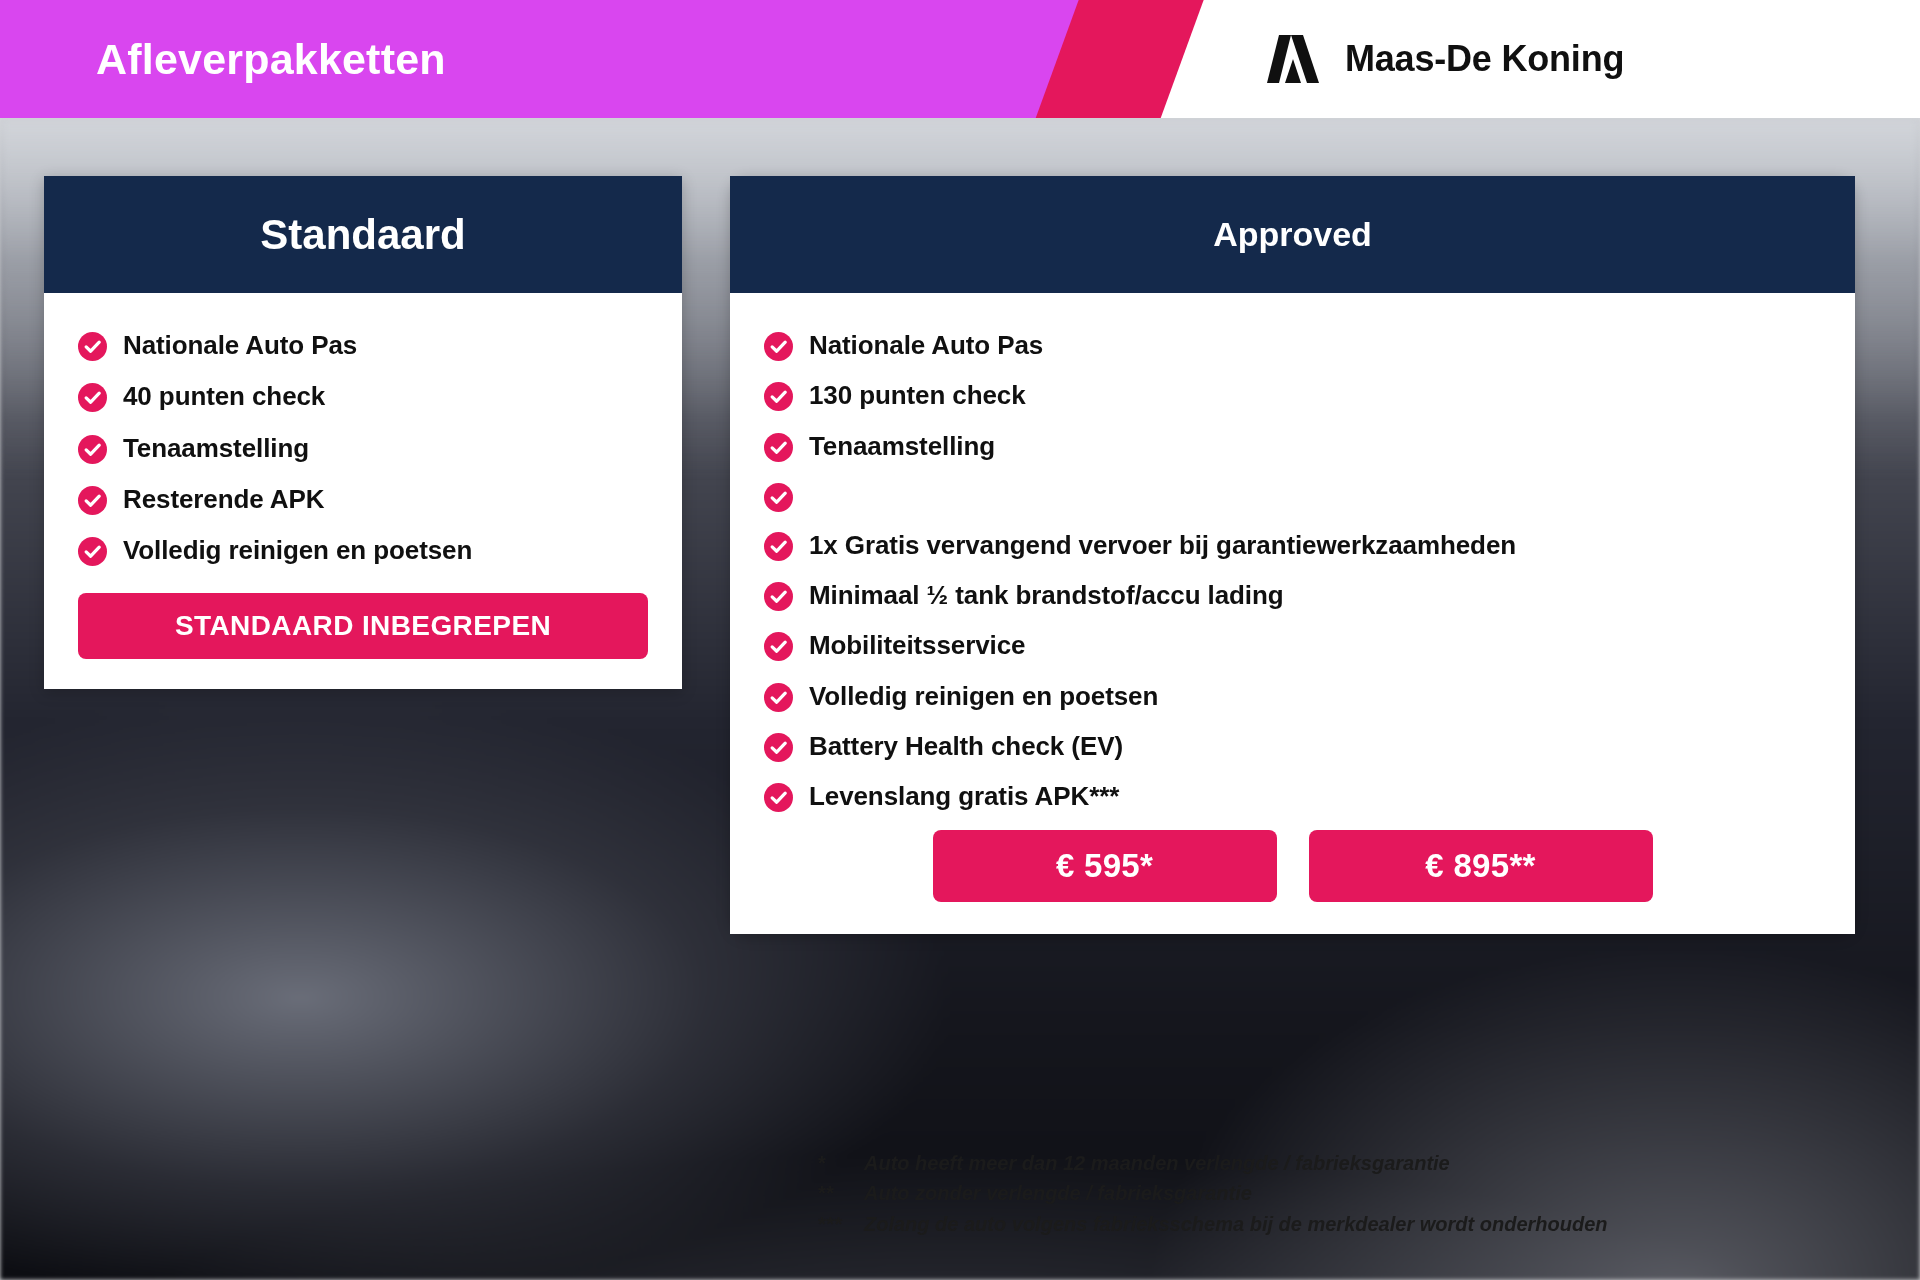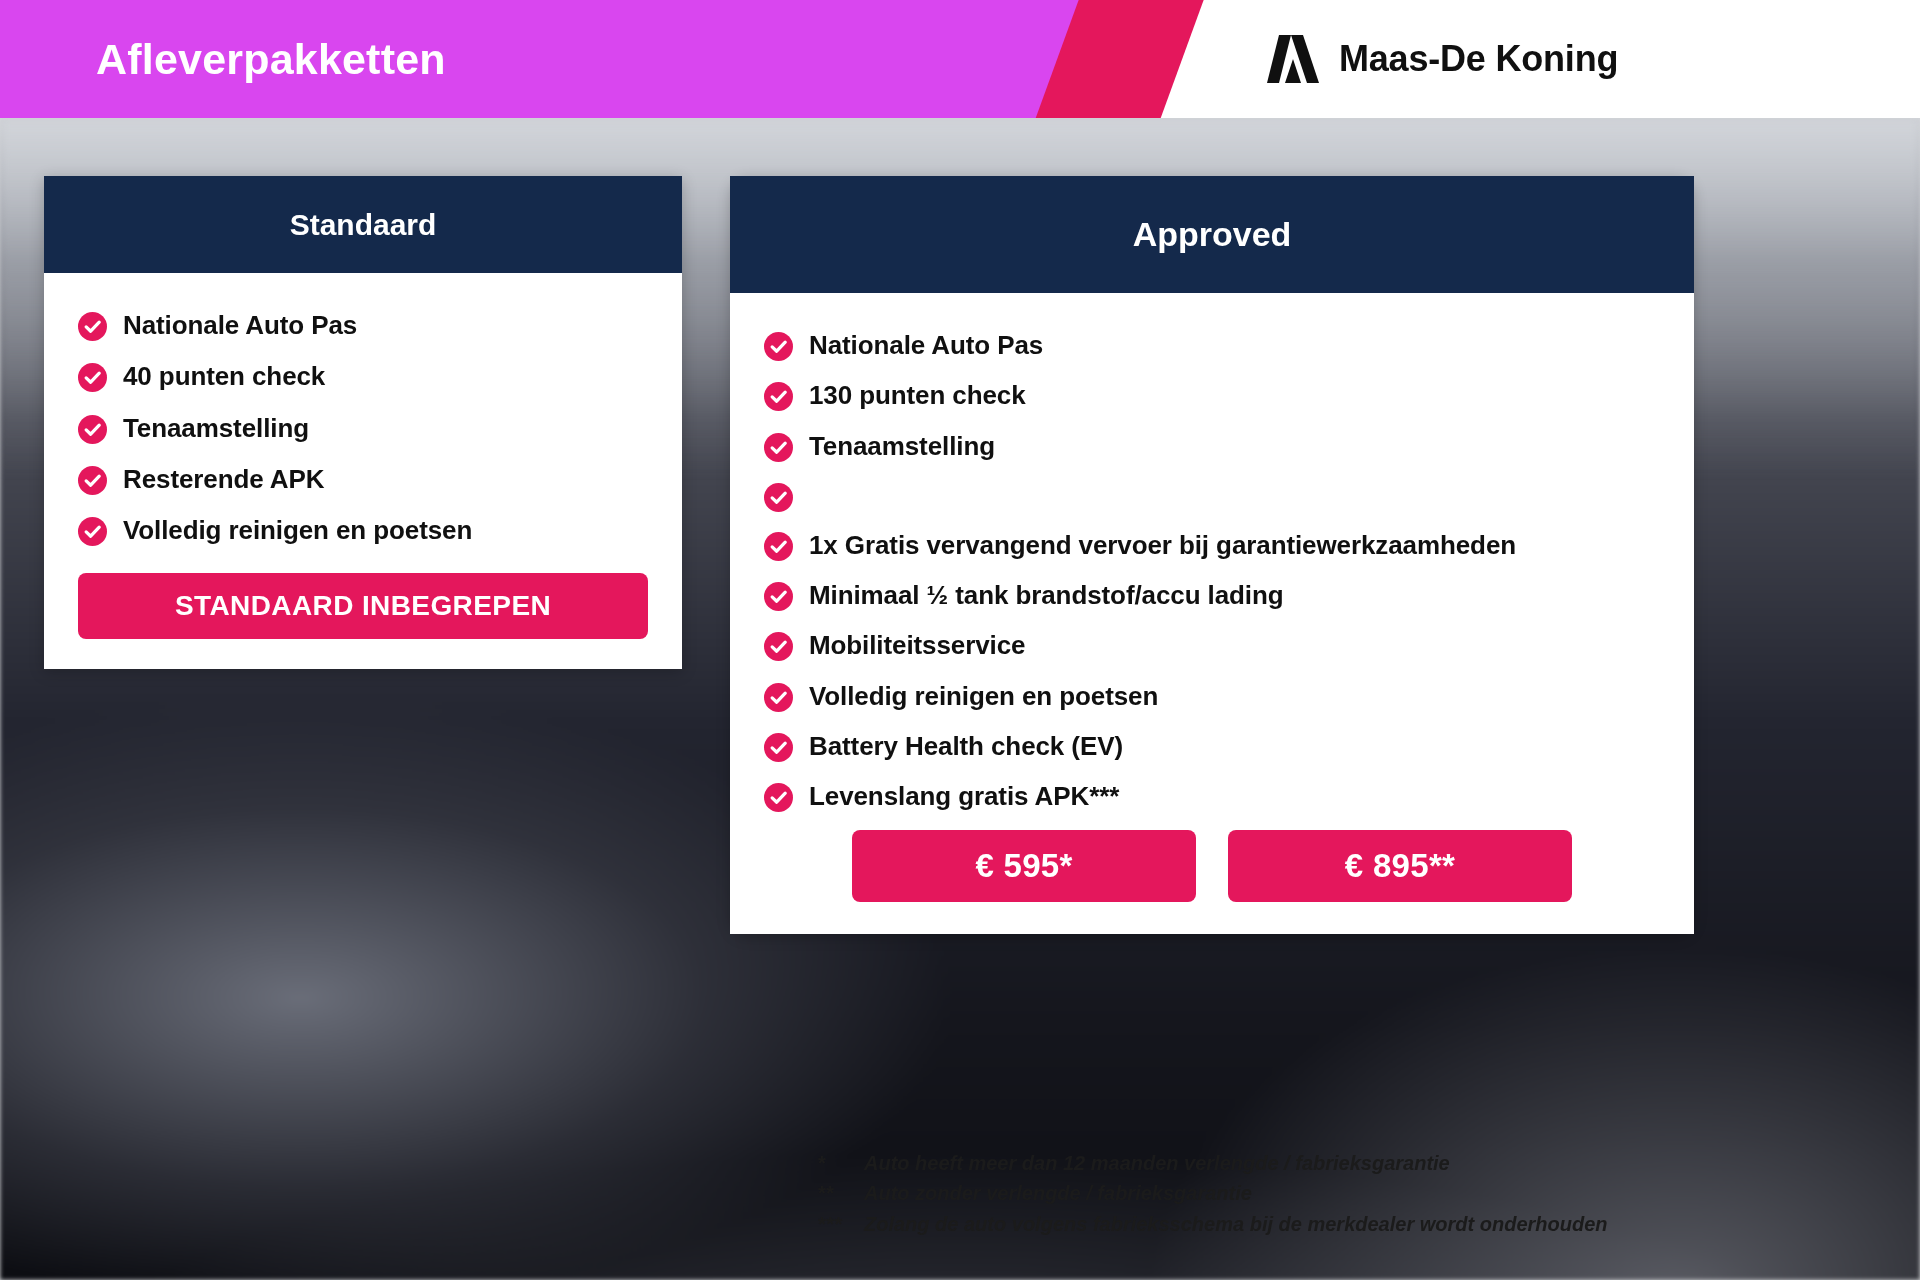--- a/index.html
+++ b/index.html
@@ -61,21 +61,21 @@
   
   .header-white {
     position:absolute; top:-20px; left:1180px;
     width:860px; height:170px;
     background:#ffffff;
     transform:skewX(-20deg);
   }
   .logo-wrap {
     position:absolute; top:50%; left:1265px;
     transform:translateY(-50%);
-    display:flex; align-items:center; gap:18px;
+    display:flex; align-items:center; gap:24px;
     z-index:2;
   }
   .logo-mark { width:56px; height:52px; display:block; }
   .logo-text {
     color:#101010;
     font-size:36px;
     font-weight:bold;
     letter-spacing:-.2px;
     white-space:nowrap;
   }
@@ -89,24 +89,24 @@
   }
   .card-head {
     background:#14294b;
     display:flex; align-items:center; justify-content:center;
     color:#ffffff;
     font-weight:bold;
   }
   .card-body { background:#ffffff; }
 
   .card-standaard { left:44px; top:176px; width:638px; }
-  .card-standaard .card-head { height:97px; font-size:30px; }
+  .card-standaard .card-head { height:117px; font-size:42px; }
   .card-standaard .card-body { padding:36px 34px 30px 34px; }
 
-  .card-approved { left:730px; top:176px; width:964px;border-radius:18px; }
+  .card-approved { left:730px; top:176px; width:1125px;border-radius:18px; }
   .card-approved .card-head { height:117px; font-size:34px; }
   .card-approved .card-body { padding:36px 34px 26px 34px; }
 
   
   .feature-list { list-style:none; }
   .feature-item {
     display:flex;
     align-items:flex-start;
     gap:16px;
     margin-bottom:18px;

